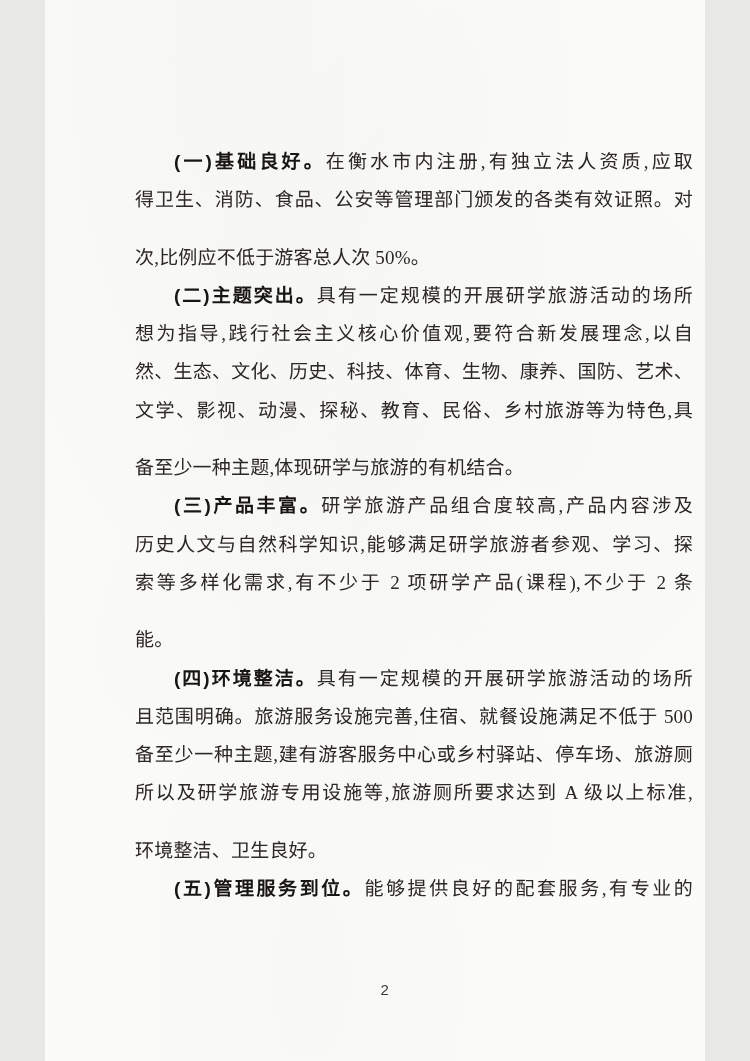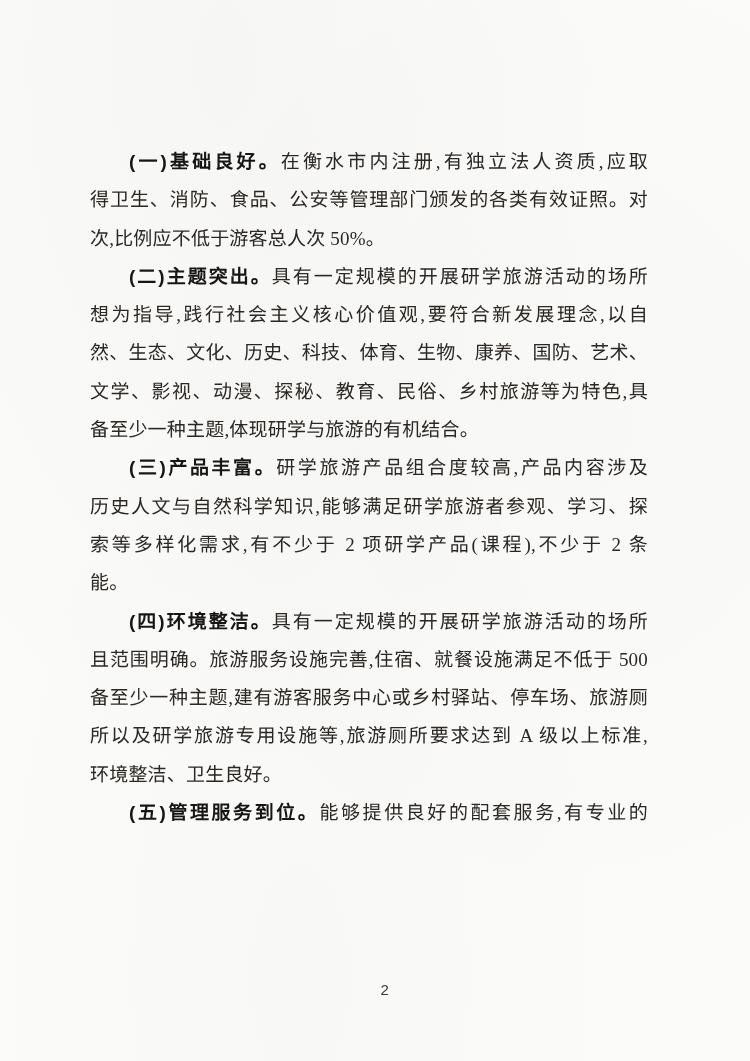--- a/index.html
+++ b/index.html
@@ -2,21 +2,21 @@
 <html lang="zh-CN"><head>
 <meta charset="utf-8">
 <style>
   html, body {
     margin: 0;
     padding: 0;
     background: #e8e8e6;
   }
   .page {
     position: relative;
-    width: 750px;
+    width: 660px;
     height: 1061px;
     margin: 0 auto;
     background:
       radial-gradient(ellipse at 30% 6%, rgba(0,0,0,0.018), transparent 55%),
       radial-gradient(ellipse at 75% 40%, rgba(0,0,0,0.010), transparent 60%),
       radial-gradient(ellipse at 40% 92%, rgba(0,0,0,0.012), transparent 55%),
       #fbfbf9;
     overflow: hidden;
     font-family: "Liberation Serif", "DejaVu Serif", serif;
     color: #2b2723;
@@ -32,21 +32,21 @@
     height: 38.3px;
     line-height: 38.3px;
     font-size: 19px;
     text-align: justify;
     text-align-last: justify;
     letter-spacing: 0.2px;
     white-space: normal;
     overflow: visible;
   }
   .line.first { text-indent: 39px; }
-  .line.endshort { text-align-last: left; }
+  .line.endshort { text-align-last: left; margin-top: 19px; }
   .heading {
     font-weight: 700;
     color: #181614;
     font-family: "Liberation Sans", "DejaVu Sans", sans-serif;
   }
   .page-number {
     position: absolute;
     top: 981px;
     left: 10px;
     width: 100%;

